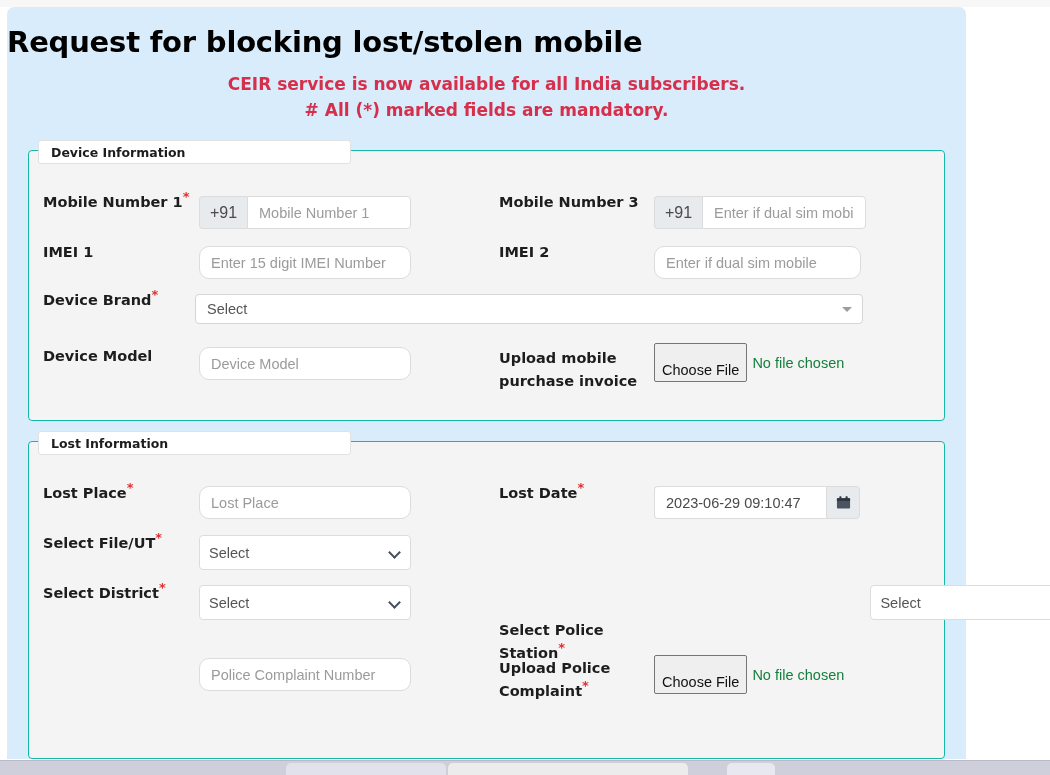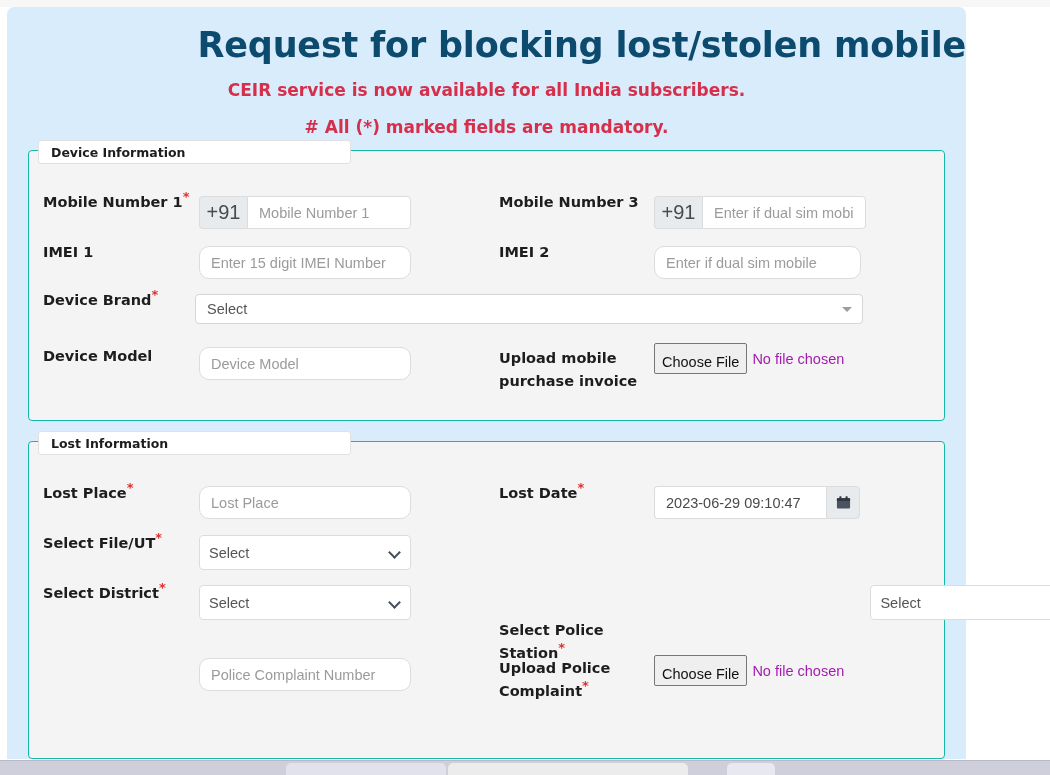--- a/index.html
+++ b/index.html
@@ -38,36 +38,36 @@
     top: 7px;
     width: 959px;
     height: 752px;
     background: #d9ecfb;
     border-radius: 7px 7px 0 0;
   }
 
   .page-title {
     margin: 0;
     padding-top: 18px;
-    text-align: right;
-    font-size: 35px;
+    text-align: left;
+    font-size: 29px;
     font-weight: bold;
-    color: #0c4a6e;
+    color: #000000;
     letter-spacing: -0.2px;
     font-family: "DejaVu Sans", sans-serif;
   }
 
   .notice-line {
     text-align: center;
     color: #d62f4b;
     font-weight: bold;
     font-family: "DejaVu Sans", sans-serif;
   }
   .notice-1 { font-size: 17px; margin-top: 15px; }
-  .notice-2 { font-size: 17px; margin-top: 17px; }
+  .notice-2 { font-size: 17px; margin-top: 6px; }
 
   
   .card {
     position: absolute;
     left: 21px;
     width: 917px;
     background: #f4f4f4;
     border: 1px solid #14b8a6;
     border-radius: 4px;
   }
@@ -145,21 +145,21 @@
   .prefix {
     width: 48px;
     height: 33px;
     background: #e7ebee;
     border: 1px solid #dcdcdc;
     border-right: none;
     border-radius: 4px 0 0 4px;
     display: flex;
     align-items: center;
     justify-content: center;
-    font-size: 20px;
+    font-size: 16px;
     color: #4a4a4a;
     font-family: "Liberation Sans", sans-serif;
   }
   .input-group input.txt {
     border-radius: 0 4px 4px 0;
     width: 164px;
   }
 
   
   .select2 {
@@ -239,27 +239,27 @@
     display: flex;
     align-items: center;
     font-size: 14.5px;
     color: #1d1d1d;
     font-family: "Liberation Sans", sans-serif;
   }
   .file-btn {
     border: 1px solid #767676;
     background: #efefef;
     border-radius: 2px;
-    padding: 10px 7px 3px 7px;
+    padding: 18px 7px 3px 7px;
     font-size: 14.5px;
     color: #111;
     font-family: "Liberation Sans", sans-serif;
     cursor: pointer;
   }
-  .file-status { margin-left: 5px; color: #a21caf; }
+  .file-status { margin-left: 5px; color: #15803d; }
 
   
   .taskbar {
     position: absolute;
     left: 0;
     bottom: 0;
     width: 1050px;
     height: 15px;
     background: #cfcfdc;
     border-top: 1px solid #b9b9c9;

